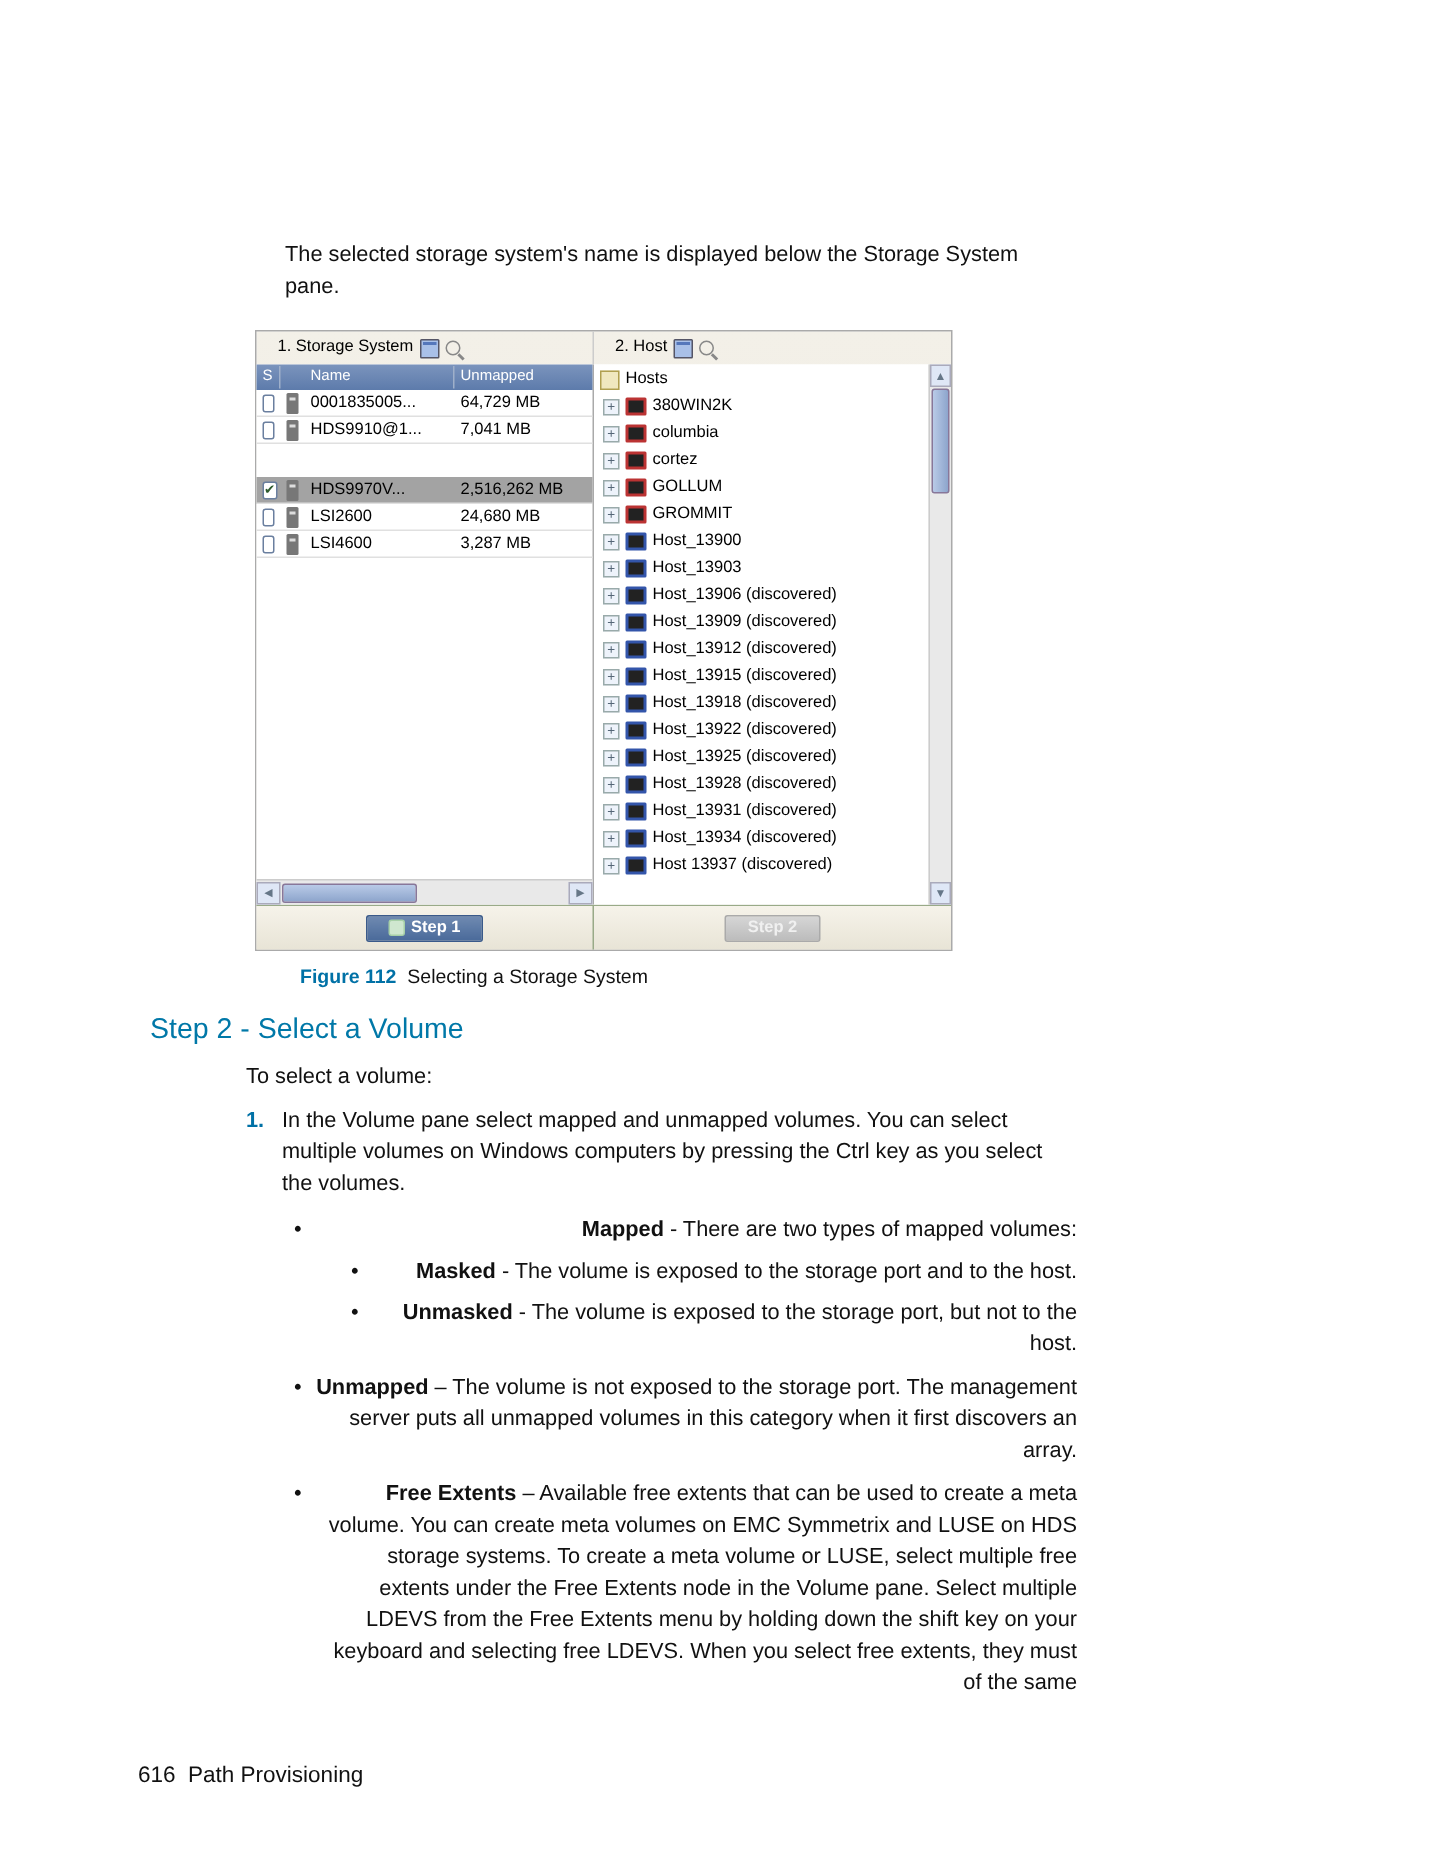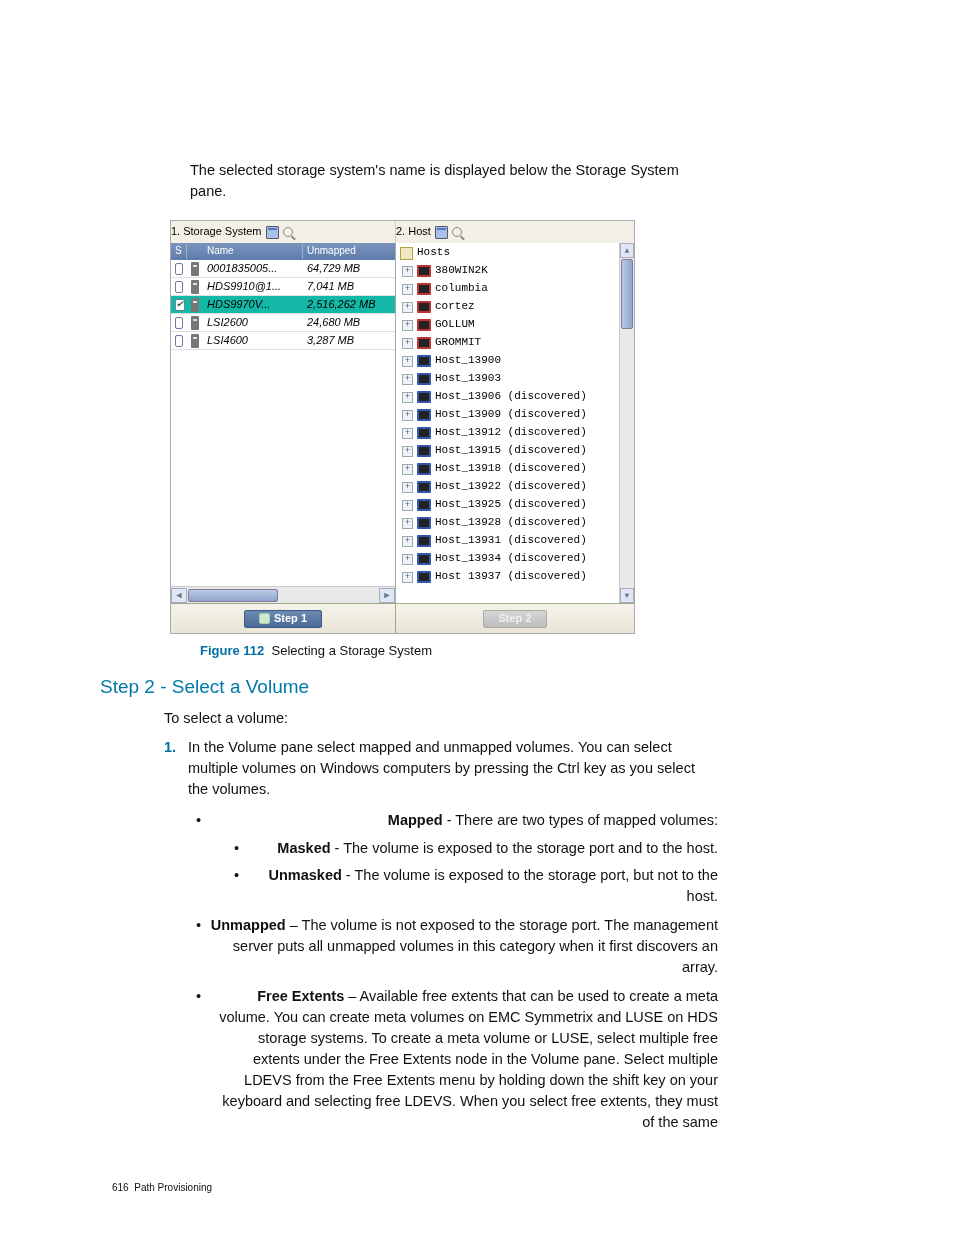--- a/index.html
+++ b/index.html
@@ -32,21 +32,21 @@
     color: #000;
     background: linear-gradient(#f3f0e8,#ece9df);
     border: 1px solid #aaa;
   }
   .shot .toprow {
     display: flex;
     height: 22px;
   }
   .shot .toprow > div {
     display: flex; align-items: center; gap: 4px;
-    padding: 0 0;
+    padding: 0 14px;
     border-right: 1px solid #ccc;
   }
   .shot .toprow > div:first-child { width: 225px; }
   .shot .toprow > div:last-child  { flex: 1; border-right: none; }
   .mini-ico {
     width: 13px; height: 13px;
     display: inline-block;
     vertical-align: middle;
   }
   .ico-window { background:#a9c0e8;border:1px solid #556;position:relative;border-radius:1px;}
@@ -76,40 +76,40 @@
   .thdr > div { padding:0 4px; border-right:1px solid #9fb0ca;}
   .col-s { width:16px;}
   .col-i { width:16px;}
   .col-n { width:100px;}
   .col-u { flex:1; border-right:none !important;}
   .trow {
     display:flex; height:18px; align-items:center;
     border-bottom:1px solid #e0e0e0;
     font-size:11px;
   }
-  .trow > div { padding:0 4px; height:18px; display:flex;align-items:center;font-style:italic;}
-  .trow.sel { background:#14b8a6;}
+  .trow > div { padding:0 4px; height:18px; display:flex;align-items:center;}
+  .trow.sel { background:#a3a3a3;margin-top:22px;}
   .chk {
     width:12px;height:12px;border:1px solid #6a7f9f;border-radius:2px;background:#fff;
     display:inline-flex;align-items:center;justify-content:center;
   }
   .chk.ck::after{content:"✔";font-size:9px;color:#2c5a2c;line-height:1;}
   .sys-ico{width:12px;height:14px;background:#777;display:inline-block;border-radius:1px;position:relative;}
   .sys-ico::after{content:"";position:absolute;top:3px;left:2px;right:2px;height:2px;background:#ddd;}
   .left-scroll{
     margin-top:auto;
     height:17px;background:#e9e9e9;border-top:1px solid #ccc;
     display:flex;align-items:center;
   }
   .sc-btn{width:16px;height:15px;background:#dfe7f6;border:1px solid #aab;display:flex;align-items:center;justify-content:center;font-size:9px;color:#678;}
   .sc-thumb{height:13px;background:linear-gradient(#b9cae7,#8da5cc);border:1px solid #879;border-radius:2px;width:90px;margin:0 1px;}
   .sc-track{flex:1;}
 
   
-  .right-in { flex:1; display:flex;font-family:Liberation Mono, monospace; }
+  .right-in { flex:1; display:flex; }
   .tree { flex:1; overflow:hidden; background:#fff; padding:1px 2px;}
   .tree .ritem{
     display:flex;align-items:center;height:18px;gap:4px;
     font-size:11px;
     white-space:nowrap;
   }
   .plus{
     width:11px;height:11px;border:1px solid #9aa;background:#eef3fb;
     display:flex;align-items:center;justify-content:center;
     font-size:9px;line-height:1;color:#567;margin-left:4px;
@@ -168,21 +168,21 @@
     color:#0071a6;font-weight:bold;
   }
   ul.b1{list-style:none;padding:0;margin:10px 0 0 0;text-align:right;}
   ul.b1 > li{position:relative;margin:8px 0 0 22px;padding-left:0;}
   ul.b1 > li::before{content:"•";position:absolute;left:-14px;top:0;}
   ul.b2{list-style:none;padding:0;margin:6px 0 0 0;}
   ul.b2 > li{position:relative;margin:6px 0 0 38px;padding-left:0;}
   ul.b2 > li::before{content:"•";position:absolute;left:-14px;top:0;}
   .bold{font-weight:bold;}
   .footer{
-    position:absolute;left:112px;bottom:40px;font-size:10px;
+    position:absolute;left:92px;bottom:40px;font-size:15px;
   }
 </style>
 </head>
 <body>
 
 <div class="page">
 
   <div class="intro">The selected storage system's name is displayed below the Storage System pane.</div>
 
   <div class="shot">

